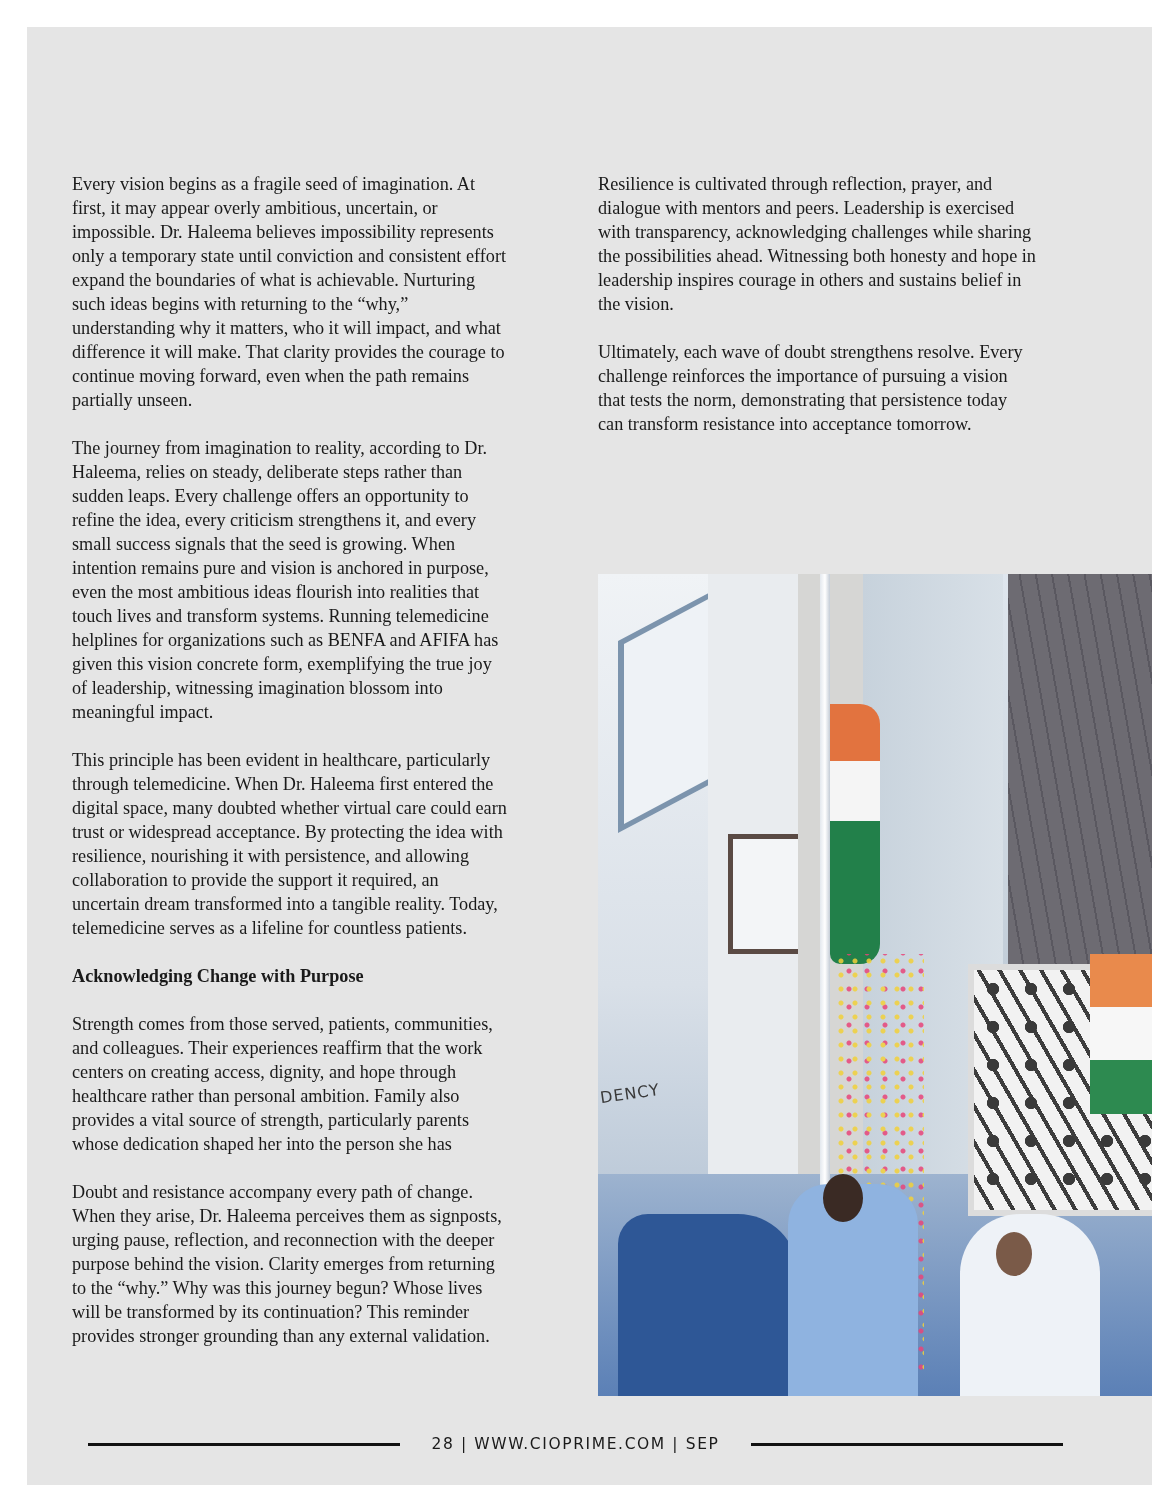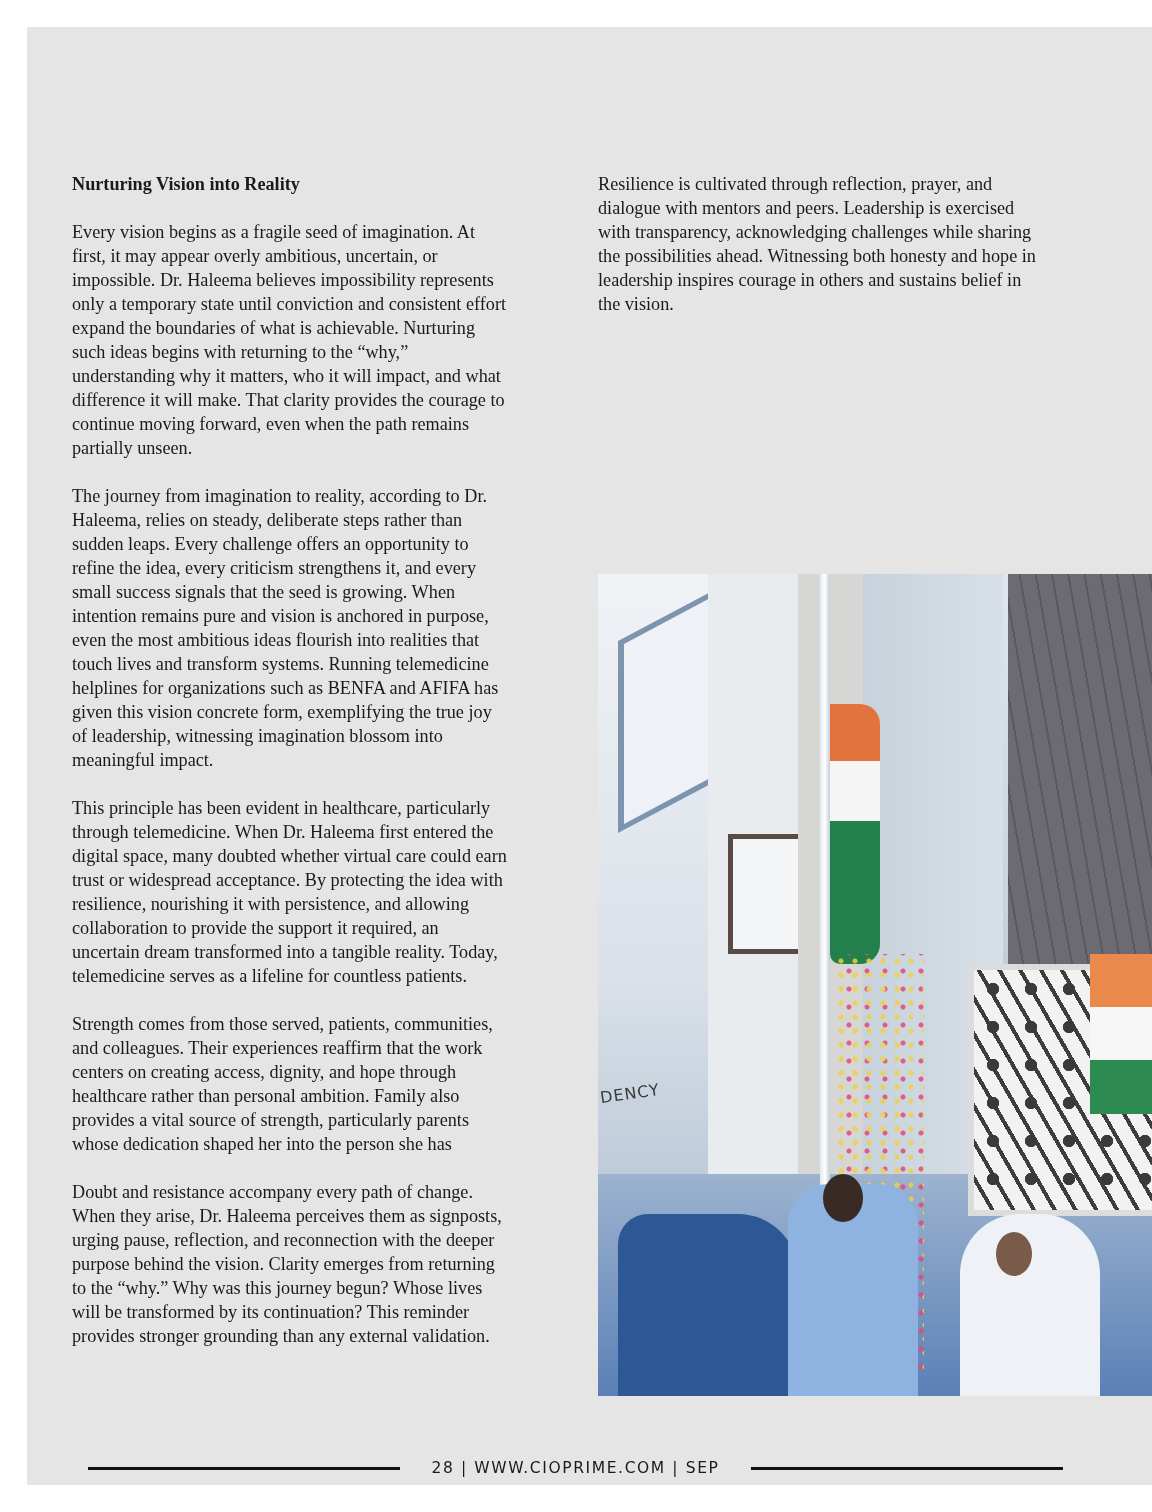--- a/index.html
+++ b/index.html
@@ -145,21 +145,20 @@
       opacity: 0.85;
     }
     .footer {
       position: absolute;
       left: 88px;
       top: 1430px;
       width: 975px;
       height: 28px;
       display: flex;
       align-items: center;
-      margin-top: 24px;
     }
     .footer .rule {
       height: 3px;
       background: #111111;
       flex: 1;
     }
     .footer .text {
       font-family: "DejaVu Sans", sans-serif;
       font-size: 15.5px;
       letter-spacing: 1.6px;
@@ -167,21 +166,20 @@
       padding: 0 32px;
       white-space: nowrap;
     }
   </style>
 </head>
 <body>
 
 <div class="page"></div>
 
 <div class="col col-left">
-  <h2>Nurturing Vision into Reality</h2>
   <p>Every vision begins as a fragile seed of imagination. At
 first, it may appear overly ambitious, uncertain, or
 impossible. Dr. Haleema believes impossibility represents
 only a temporary state until conviction and consistent effort
 expand the boundaries of what is achievable. Nurturing
 such ideas begins with returning to the “why,”
 understanding why it matters, who it will impact, and what
 difference it will make. That clarity provides the courage to
 continue moving forward, even when the path remains
 partially unseen.</p>
@@ -198,20 +196,21 @@
 of leadership, witnessing imagination blossom into
 meaningful impact.</p>
   <p>This principle has been evident in healthcare, particularly
 through telemedicine. When Dr. Haleema first entered the
 digital space, many doubted whether virtual care could earn
 trust or widespread acceptance. By protecting the idea with
 resilience, nourishing it with persistence, and allowing
 collaboration to provide the support it required, an
 uncertain dream transformed into a tangible reality. Today,
 telemedicine serves as a lifeline for countless patients.</p>
+  <h2>Acknowledging Change with Purpose</h2>
   <p>Strength comes from those served, patients, communities,
 and colleagues. Their experiences reaffirm that the work
 centers on creating access, dignity, and hope through
 healthcare rather than personal ambition. Family also
 provides a vital source of strength, particularly parents
 whose dedication shaped her into the person she has</p>
   <p>Doubt and resistance accompany every path of change.
 When they arise, Dr. Haleema perceives them as signposts,
 urging pause, reflection, and reconnection with the deeper
 purpose behind the vision. Clarity emerges from returning
@@ -220,20 +219,24 @@
 provides stronger grounding than any external validation.</p>
 </div>
 
 <div class="col col-right">
   <p>Resilience is cultivated through reflection, prayer, and
 dialogue with mentors and peers. Leadership is exercised
 with transparency, acknowledging challenges while sharing
 the possibilities ahead. Witnessing both honesty and hope in
 leadership inspires courage in others and sustains belief in
 the vision.</p>
+  <p>Ultimately, each wave of doubt strengthens resolve. Every
+challenge reinforces the importance of pursuing a vision
+that tests the norm, demonstrating that persistence today
+can transform resistance into acceptance tomorrow.</p>
 </div>
 
 <div class="photo" title="Flag hoisting ceremony: a man and a woman in a white hijab beside a flagpole with an Indian tricolour flag, flower petals falling, in front of a building">
   <div class="bldg-left"></div>
   <div class="bldg-win1"></div>
   <div class="bldg-mid"></div>
   <div class="bldg-window"></div>
   <div class="stucco"></div>
   <div class="pillar"></div>
   <div class="wood"></div>

